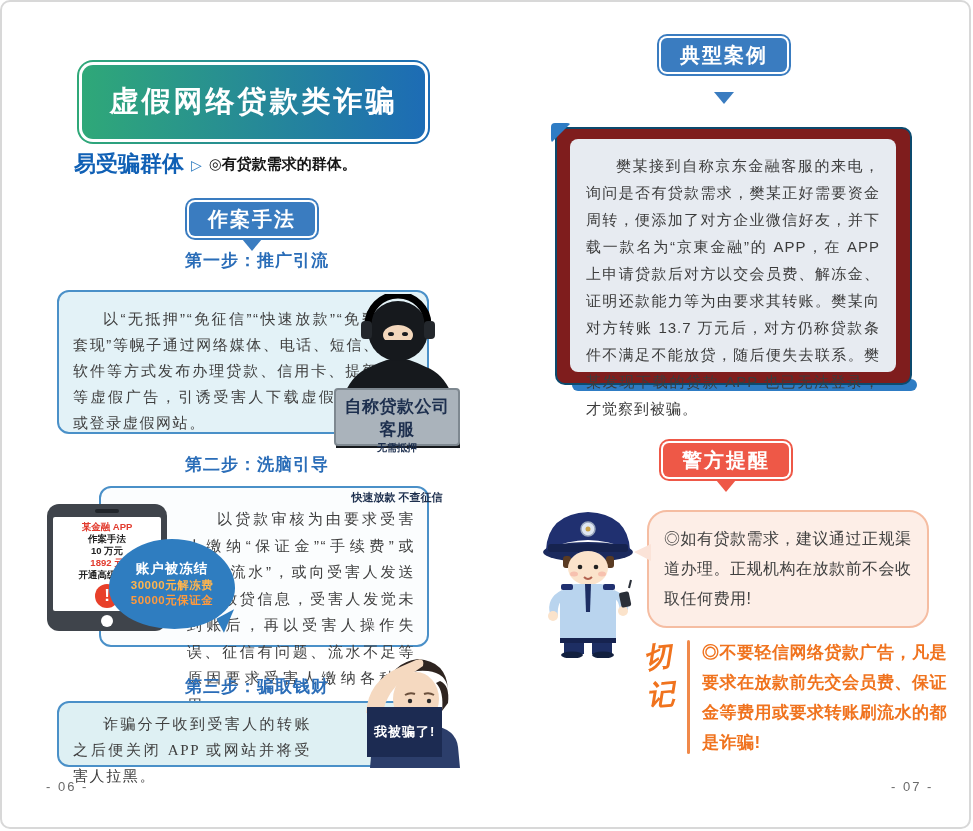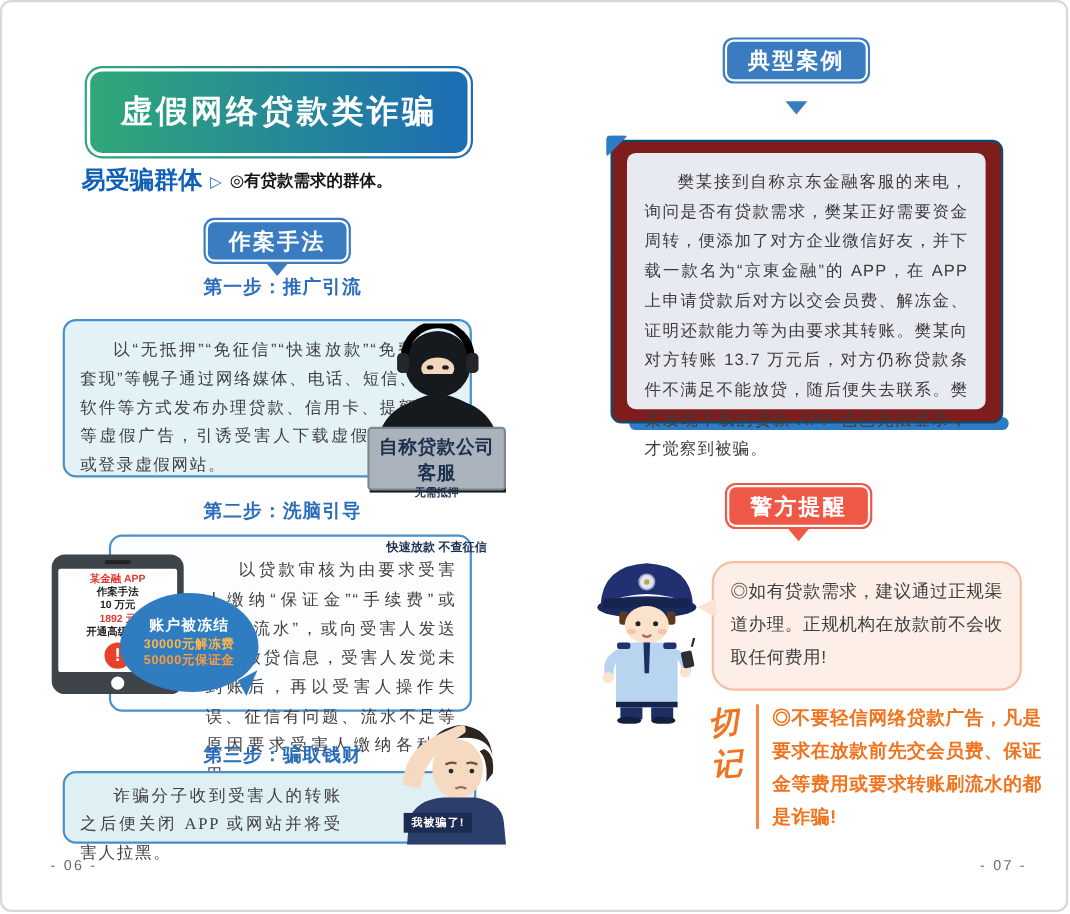--- a/index.html
+++ b/index.html
@@ -82,21 +82,21 @@
     display:flex; flex-direction:column; justify-content:center; text-align:center; color:#fff; }
   .fb-title { font-size:13.5px; font-weight:bold; letter-spacing:1px; }
   .fb-line { font-size:11.5px; font-weight:bold; color:#ffb54d; letter-spacing:0.5px; }
   .fb-line.f2 { color:#ff9a3d; }
   .fb-tail { position:absolute; right:-4px; bottom:0px; width:0; height:0;
     border-left:20px solid #2f7dc0; border-bottom:16px solid transparent; transform:rotate(-28deg); }
 
   
   .victim { position:absolute; left:356px; top:649px; width:106px; height:117px; z-index:3; }
   .victim-caption { position:absolute; left:9px; bottom:11px; background:#1c2b52; color:#fff;
-    font-weight:bold; font-size:10px; padding:2px 7px; letter-spacing:1px; }
+    font-weight:bold; font-size:13px; padding:16px 7px; letter-spacing:1px; }
 
   .page-num { position:absolute; font-size:13px; color:#6a6a6a; letter-spacing:2px; }
   .pn-left { left:44px; top:777px; }
   .pn-right { left:889px; top:777px; }
 
   
   .case-bar { position:absolute; left:570px; top:377px; width:345px; height:12px;
     background:#2e7cc4; border-radius:6px; z-index:1; }
   .case-box { position:absolute; left:553px; top:125px; width:357px; height:258px; background:#7f1d1d;
     border:2px solid #0c4a6e; border-radius:10px; box-sizing:border-box; z-index:2; }

